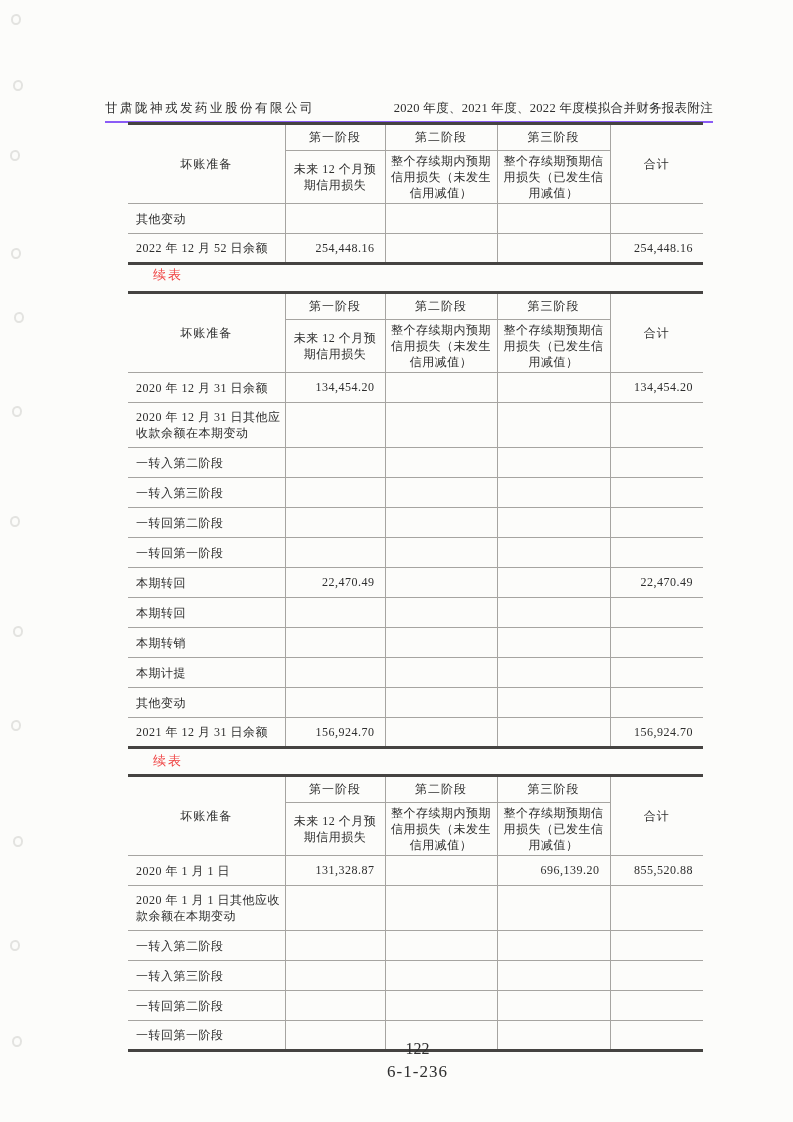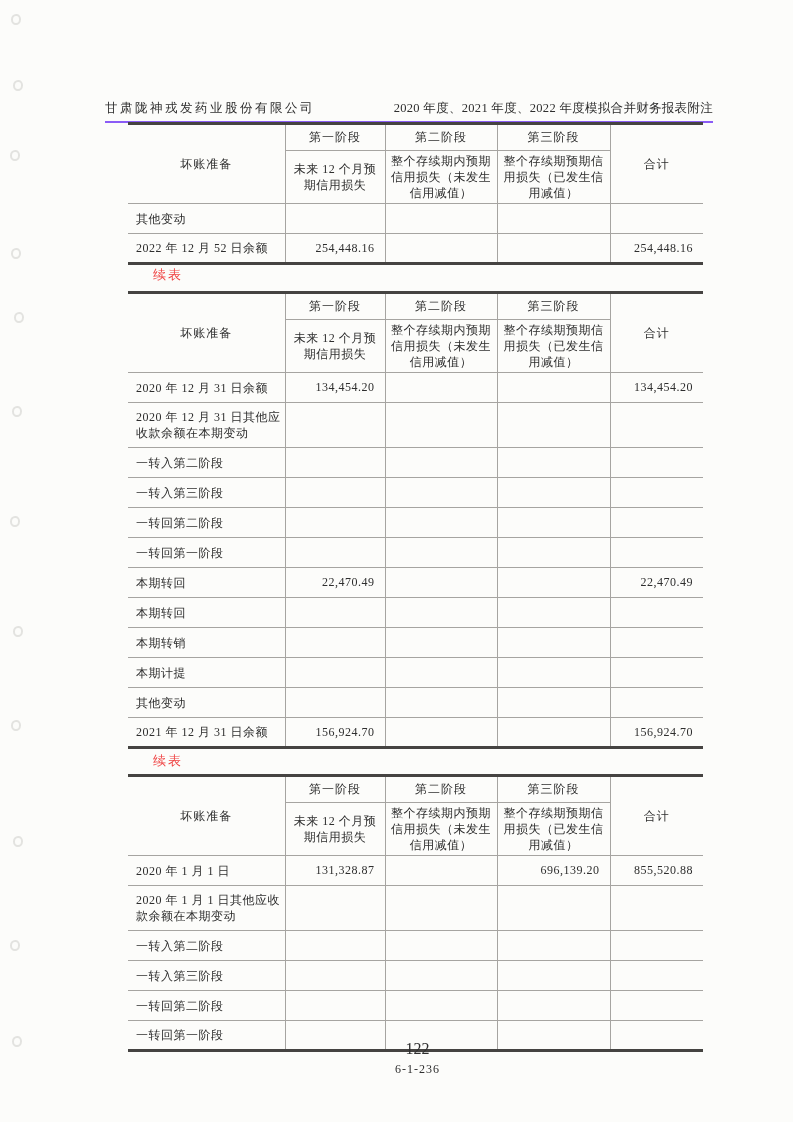--- a/index.html
+++ b/index.html
@@ -40,21 +40,21 @@
   .c0 { border-left:none !important; }
   .c4 { border-right:none !important; }
   th { font-weight:normal; letter-spacing:1px; }
   tr.h1 th { padding:4px 2px; height:27px; }
   tr.h2 th { padding:2px 5px; height:52px; line-height:16px; letter-spacing:0.5px; }
   td.lbl { text-align:left; padding:6px 4px 6px 8px; line-height:16px; height:30px; letter-spacing:0.5px; }
   td.num { text-align:right; padding:6px 10px 6px 2px; height:30px; letter-spacing:0.5px; }
   
   .foot { position:absolute; left:0; width:100%; text-align:center; padding-left:42px; }
   .pageno { top:1040px; font-size:16px; }
-  .docno  { top:1062px; font-size:12px; letter-spacing:1px; }
+  .docno  { top:1062px; font-size:17px; letter-spacing:1px; }
 </style>
 </head>
 <body>
 
 <div class="page">
 
   <div class="dot" style="left:11px; top:14px;"></div>
   <div class="dot" style="left:13px; top:80px;"></div>
   <div class="dot" style="left:10px; top:150px;"></div>
   <div class="dot" style="left:11px; top:248px;"></div>

